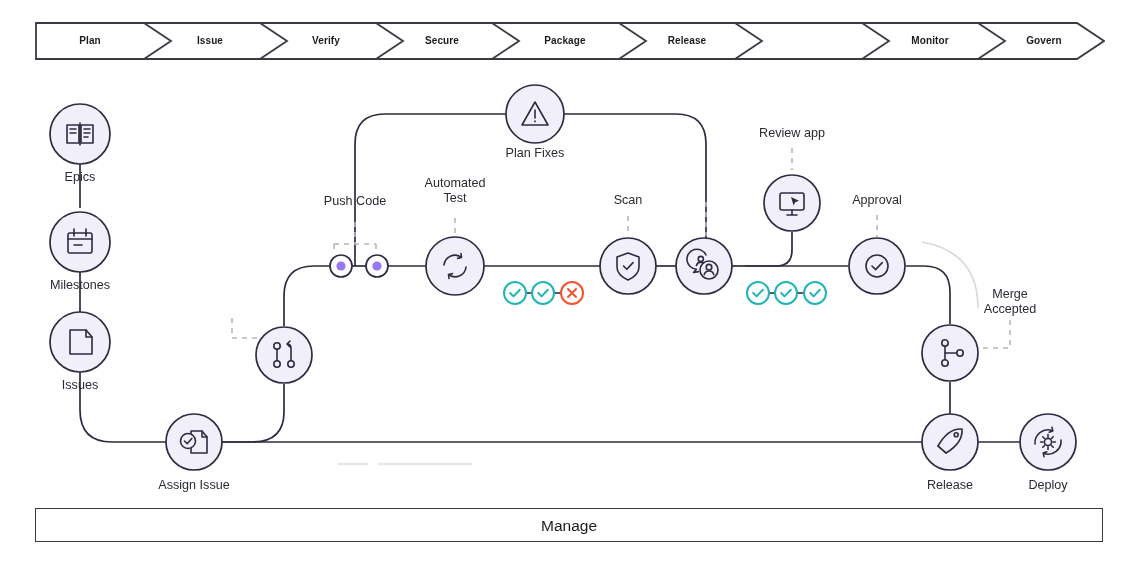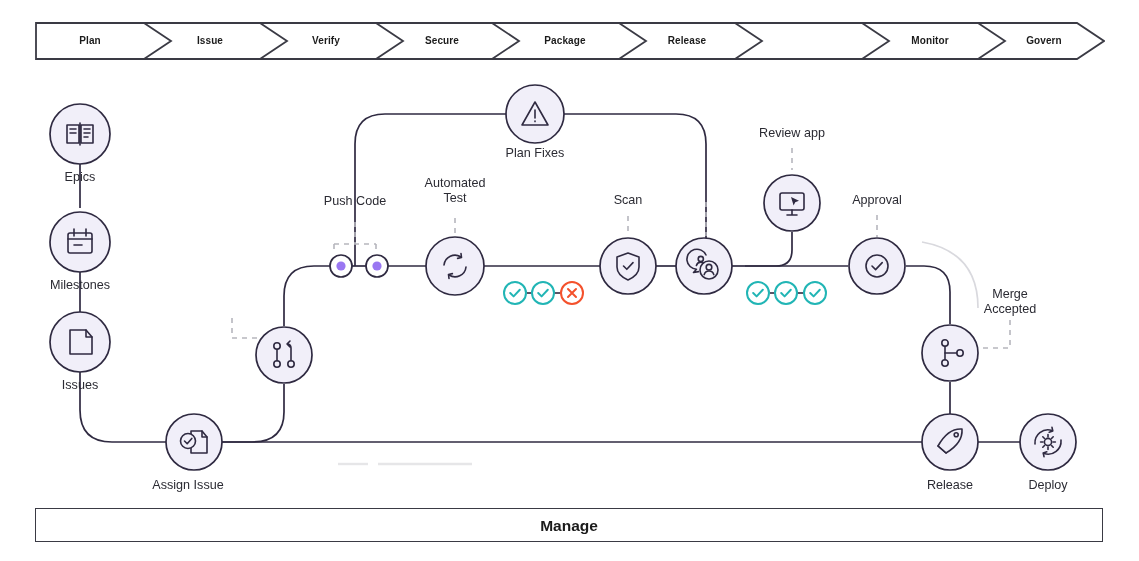--- a/index.html
+++ b/index.html
@@ -21,21 +21,21 @@
     letter-spacing:.1px;white-space:nowrap;
   }
 
   
   .managebar{
     position:absolute;left:35px;top:508px;width:1068px;height:34px;
     border:1.6px solid #3a3a44;box-sizing:border-box;background:#fff;
   }
   .managebar .lbl{
     position:absolute;left:0;top:0;width:100%;height:34px;line-height:34px;
-    text-align:center;font-size:15.5px;font-weight:bold;color:#1b1b1b;
+    text-align:center;font-size:15.5px;font-weight:normal;color:#1b1b1b;
   }
 
   
   .cap{
     position:absolute;font-size:12.6px;color:#2b2b33;text-align:center;
     line-height:15px;white-space:pre-line;
   }
 </style>
 </head>
 <body>
@@ -306,21 +306,21 @@
         <circle cx="815" cy="293" r="11" fill="#ffffff" stroke="#21b5b5" stroke-width="2"></circle>
         <path d="M810.2 293 L813.6 296.4 L819.8 289.8" fill="none" stroke="#21b5b5" stroke-width="2" stroke-linecap="round" stroke-linejoin="round"></path>
       </g>
     </g>
   </svg>
 
   <div class="cap" style="left:30px;top:170px;width:100px;">Epics</div>
   <div class="cap" style="left:27px;top:278px;width:106px;">Milestones</div>
   <div class="cap" style="left:30px;top:378px;width:100px;">Issues</div>
 
-  <div class="cap" style="left:138px;top:478px;width:100px;">Assign Issue</div>
+  <div class="cap" style="left:144px;top:478px;width:100px;">Assign Issue</div>
 
   <div class="cap" style="left:305px;top:194px;width:100px;">Push Code</div>
   <div class="cap" style="left:405px;top:176px;width:100px;">Automated
 Test</div>
   <div class="cap" style="left:485px;top:146px;width:100px;">Plan Fixes</div>
   <div class="cap" style="left:588px;top:193px;width:80px;">Scan</div>
   <div class="cap" style="left:740px;top:126px;width:104px;">Review app</div>
   <div class="cap" style="left:833px;top:193px;width:88px;">Approval</div>
   <div class="cap" style="left:968px;top:287px;width:84px;">Merge
 Accepted</div>

